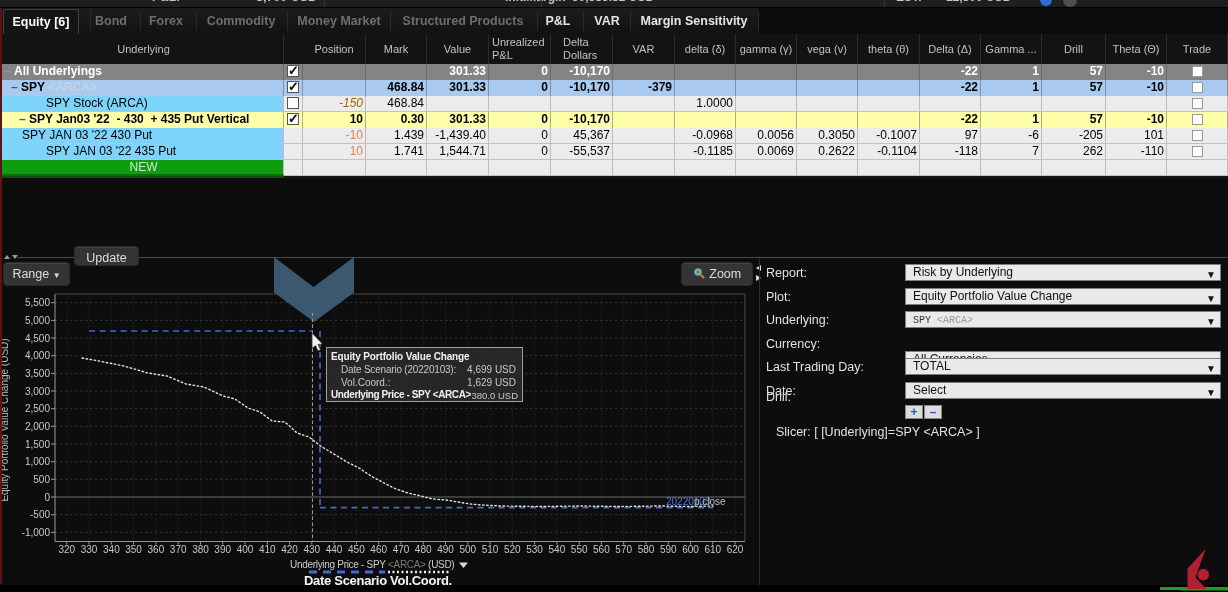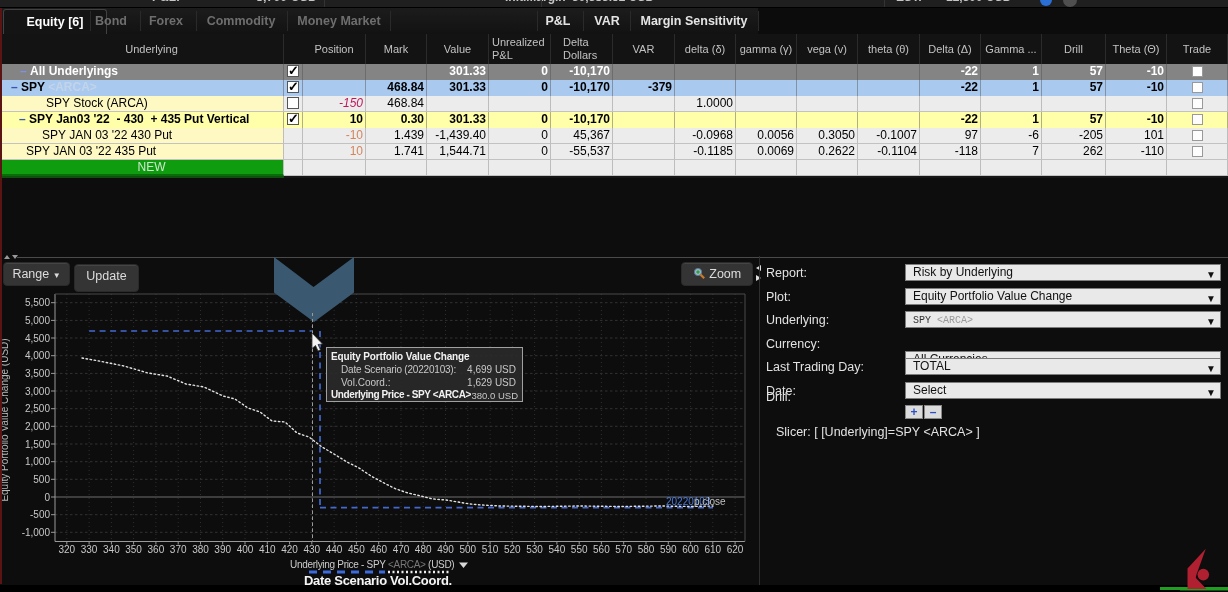--- a/index.html
+++ b/index.html
@@ -2,34 +2,34 @@
 <html><head><meta charset="utf-8"><style>
 *{margin:0;padding:0;box-sizing:border-box}
 html,body{width:1228px;height:592px;background:#0d0d0d;overflow:hidden;position:relative;
 font-family:"Liberation Sans",sans-serif}
 .abs{position:absolute}
 
 #topstrip{position:absolute;left:0;top:0;width:1228px;height:8px;background:#1f1f1f;overflow:hidden;border-bottom:1px solid #000}
 #topstrip span{position:absolute;top:-10px;font-size:12px;font-weight:bold;color:#c6c6c6;white-space:nowrap}
 
 #tabbar{position:absolute;left:0;top:8px;width:1228px;height:26px;background:linear-gradient(#1c1c1c,#121212)}
-.tab-active{position:absolute;left:3px;top:1px;width:104px;height:25px;background:#141414;border:1px solid #424242;border-bottom:none;border-radius:3px 3px 0 0;color:#fff;font-weight:bold;font-size:12.5px;text-align:center;line-height:24px}
+.tab-active{position:absolute;left:3px;top:1px;width:76px;height:25px;background:#141414;border:1px solid #424242;border-bottom:none;border-radius:3px 3px 0 0;color:#fff;font-weight:bold;font-size:12.5px;text-align:center;line-height:24px}
 .tabl{position:absolute;top:0;height:26px;line-height:26px;font-weight:bold;font-size:12.5px;transform:translateX(-50%);white-space:nowrap}
 .tsep{position:absolute;top:3px;height:20px;width:1px;background:#000;border-right:1px solid #2a2a2a}
 
 #thead{position:absolute;left:0;top:34px;width:1228px;height:30px;background:#131313}
 .hc{position:absolute;top:0;height:30px;font-size:11px;color:#c2c2c2;display:flex;align-items:center;justify-content:center;text-align:center;line-height:13px;border-right:1px solid #2b2b2b}
 .hc.c0{justify-content:center}
 .hc.c5,.hc.c6{display:block;padding-top:2px}
 
 .row{position:absolute;left:0;width:1228px;height:16px;font-size:12px}
 .row.light{color:#000}
 .cell{position:absolute;top:0;height:16px;line-height:15px;border-right:1px solid rgba(80,80,80,.45);overflow:hidden;white-space:nowrap}
 .row.light .cell{background:#ececec;border-right:1px solid #bdbdbd;border-bottom:1px solid #c2c2c2}
-.row.light .cell.cyan{background:#fef9c3}
+.row.light .cell.cyan{background:#7dd3fc}
 .num{text-align:right;padding-right:2px}
 .ctr{text-align:center}
 .minus{font-weight:bold}
 .cb{display:inline-block;width:12px;height:12px;background:#fdfdfd;border:1px solid #555;margin-top:1px;position:relative;vertical-align:top}
 .ck{position:absolute;left:0px;top:-3px;color:#000;font-size:13px;font-weight:bold}
 .cbt{display:inline-block;width:11px;height:11px;background:#fdfdfd;border:1px solid #999;margin-top:2px;vertical-align:top}
 .c0{left:2px;width:282px}
 .c1{left:284px;width:19px}
 .c2{left:303px;width:63px}
 .c3{left:366px;width:61px}
@@ -39,21 +39,21 @@
 .c7{left:613px;width:62px}
 .c8{left:675px;width:61px}
 .c9{left:736px;width:61px}
 .c10{left:797px;width:61px}
 .c11{left:858px;width:62px}
 .c12{left:920px;width:61px}
 .c13{left:981px;width:61px}
 .c14{left:1042px;width:64px}
 .c15{left:1106px;width:61px}
 .c16{left:1167px;width:61px}
-.c0{padding-left:18px}
+.c0{padding-left:2px}
 
 .btn{position:absolute;background:#343434;border:1px solid #2a2a2a;border-radius:4px;color:#dcdcdc;font-size:12.5px;text-align:center;box-shadow:inset 0 1px 0 #454545}
 
 .plabel{position:absolute;left:766px;font-size:12.5px;color:#e2e2e2;white-space:nowrap}
 .dd{position:absolute;left:905px;width:316px;height:17px;background:#e9e9e9;border:1px solid #7d7d7d;font-size:12px;color:#111;line-height:15px;padding-left:7px}
 .dda{position:absolute;right:4px;top:2px;font-size:10px;color:#111}
 .drb{position:absolute;top:405px;width:18px;height:14px;background:#dcdcdc;border:1px solid #888;font-size:12px;line-height:12px;text-align:center}
 </style></head><body>
 <div id="topstrip">
 <span style="left:152px">P&amp;L:</span>
@@ -68,20 +68,21 @@
 <span style="left:541px;top:0;width:1px;height:8px;background:#333"></span>
 <span style="left:884px;top:0;width:1px;height:8px;background:#333"></span>
 </div>
 <div id="tabbar">
     <span style="position:absolute;left:758px;top:0;width:470px;height:26px;background:#0c0c0c"></span>
     <div class="tab-active">Equity [6]</div>
     <span class="tabl" style="left:111px;color:#6e6e6e">Bond</span>
     <span class="tabl" style="left:166px;color:#6e6e6e">Forex</span>
     <span class="tabl" style="left:241px;color:#6e6e6e">Commodity</span>
     <span class="tabl" style="left:339px;color:#6e6e6e">Money Market</span>
+    <span class="tabl" style="left:463px;color:#6e6e6e">Structured Products</span>
     <span class="tabl" style="left:558px;color:#e4e4e4">P&amp;L</span>
     <span class="tabl" style="left:607px;color:#e4e4e4">VAR</span>
     <span class="tabl" style="left:694px;color:#e4e4e4">Margin Sensitivity</span>
     <span class="tsep" style="left:90px"></span>
     <span class="tsep" style="left:140px"></span>
     <span class="tsep" style="left:196px"></span>
     <span class="tsep" style="left:287px"></span>
     <span class="tsep" style="left:390px"></span>
     <span class="tsep" style="left:537px"></span>
     <span class="tsep" style="left:583px"></span>
@@ -140,21 +141,21 @@
     <div class="cell c16 ctr"><span class="cbt"></span></div>
     <div class="cell c2"></div>
     <div class="cell c8"></div>
     <div class="cell c9"></div>
     <div class="cell c10"></div>
     <div class="cell c11"></div>
   </div>
 <div class="row light" style="top:96px">
     <div class="cell c0 cyan" style="padding-left:44px">SPY Stock (ARCA)</div>
     <div class="cell c1 ctr"><span class="cb"></span></div>
-    <div class="cell num c2" style="color:#be185d;font-style:italic">-150</div>
+    <div class="cell num c2" style="color:#a16207;font-style:italic">-150</div>
     <div class="cell num c3">468.84</div>
     <div class="cell num c8">1.0000</div>
     <div class="cell c16 ctr"><span class="cbt"></span></div>
     <div class="cell c4"></div>
     <div class="cell c5"></div>
     <div class="cell c6"></div>
     <div class="cell c7"></div>
     <div class="cell c9"></div>
     <div class="cell c10"></div>
     <div class="cell c11"></div>
@@ -176,40 +177,40 @@
     <div class="cell num c14">57</div>
     <div class="cell num c15">-10</div>
     <div class="cell c16 ctr"><span class="cbt"></span></div>
     <div class="cell c7"></div>
     <div class="cell c8"></div>
     <div class="cell c9"></div>
     <div class="cell c10"></div>
     <div class="cell c11"></div>
   </div>
 <div class="row light" style="top:128px">
-    <div class="cell c0 cyan" style="padding-left:40px">SPY JAN 03 '22 430 Put</div>
+    <div class="cell c0 cyan" style="padding-left:20px">SPY JAN 03 '22 430 Put</div>
     <div class="cell c1 ctr"></div>
     <div class="cell num c2" style="color:#d4845c">-10</div>
     <div class="cell num c3">1.439</div>
     <div class="cell num c4">-1,439.40</div>
     <div class="cell num c5">0</div>
     <div class="cell num c6">45,367</div>
     <div class="cell num c8">-0.0968</div>
     <div class="cell num c9">0.0056</div>
     <div class="cell num c10">0.3050</div>
     <div class="cell num c11">-0.1007</div>
     <div class="cell num c12">97</div>
     <div class="cell num c13">-6</div>
     <div class="cell num c14">-205</div>
     <div class="cell num c15">101</div>
     <div class="cell c16 ctr"><span class="cbt"></span></div>
     <div class="cell c7"></div>
   </div>
 <div class="row light" style="top:144px">
-    <div class="cell c0 cyan" style="padding-left:24px">SPY JAN 03 '22 435 Put</div>
+    <div class="cell c0 cyan" style="padding-left:44px">SPY JAN 03 '22 435 Put</div>
     <div class="cell c1 ctr"></div>
     <div class="cell num c2" style="color:#d4845c">10</div>
     <div class="cell num c3">1.741</div>
     <div class="cell num c4">1,544.71</div>
     <div class="cell num c5">0</div>
     <div class="cell num c6">-55,537</div>
     <div class="cell num c8">-0.1185</div>
     <div class="cell num c9">0.0069</div>
     <div class="cell num c10">0.2622</div>
     <div class="cell num c11">-0.1104</div>
@@ -314,21 +315,21 @@
     <polygon points="274,2 313.5,32 354,2 354,37.5 314,67 274,37.5" fill="#3a5870"></polygon>
     <line x1="312.5" y1="58" x2="312.5" y2="286.5" stroke="#9a9a9a" stroke-width="1" stroke-dasharray="3 3"></line>
     <polygon points="312,78 312,93.5 315.5,90.5 318,96 320.5,94.8 318,89.5 322.5,89" fill="#f2f2f2" stroke="#333" stroke-width="0.8"></polygon>
     <text x="290" y="313" font-size="10" letter-spacing="-0.3" font-family="Liberation Sans, sans-serif"><tspan fill="#cccccc">Underlying Price - SPY </tspan><tspan fill="#787878">&lt;ARCA&gt;</tspan><tspan fill="#cccccc"> (USD)</tspan></text>
     <polygon points="459,307.5 468,307.5 463.5,313" fill="#d8d8d8"></polygon>
     <line x1="309" y1="317" x2="385" y2="317" stroke="#3b6bdf" stroke-width="3" stroke-dasharray="8 6"></line>
     <line x1="388" y1="317" x2="449" y2="317" stroke="#efefef" stroke-width="2.6" stroke-dasharray="2 2.5"></line>
     <text x="304" y="329.5" font-size="13" letter-spacing="-0.3" font-weight="bold" fill="#f5f5f5" font-family="Liberation Sans, sans-serif">Date Scenario Vol.Coord.</text>
   </svg>
 <div class="btn" style="left:3px;top:262px;width:67px;height:24px;line-height:23px">Range <span style="font-size:8px">▼</span></div>
-<div class="btn" style="left:74px;top:264px;width:65px;height:28px;line-height:23px">Update</div>
+<div class="btn" style="left:74px;top:246px;width:65px;height:20px;line-height:23px">Update</div>
 <div class="btn" style="left:681px;top:262px;width:72px;height:24px;line-height:23px"><svg width="13" height="13" style="vertical-align:-2px" viewBox="0 0 13 13">
       <circle cx="5" cy="5" r="3.6" fill="#9db8cc" stroke="#5a7a94" stroke-width="1"></circle>
       <path d="M3.3 5h3.4M5 3.3v3.4" stroke="#2ca02c" stroke-width="1.4"></path>
       <line x1="7.6" y1="7.6" x2="11.2" y2="11.2" stroke="#c87828" stroke-width="2.2"></line>
     </svg> Zoom</div>
 <div class="abs" style="left:756px;top:265px;width:0;height:0;border-top:3.5px solid transparent;border-bottom:3.5px solid transparent;border-right:5px solid #ddd"></div>
 <div class="abs" style="left:756px;top:275px;width:0;height:0;border-top:3.5px solid transparent;border-bottom:3.5px solid transparent;border-left:5px solid #ddd"></div>
 
 <div class="abs" style="left:326px;top:347px;width:197px;height:55px;background:rgba(42,42,42,.93);border:1px solid #a0a0a0;color:#c8c8c8;font-size:10px">
 <div style="position:absolute;left:4px;top:3px;font-weight:bold;color:#f2f2f2;font-size:10px;letter-spacing:-0.15px">Equity Portfolio Value Change</div>

